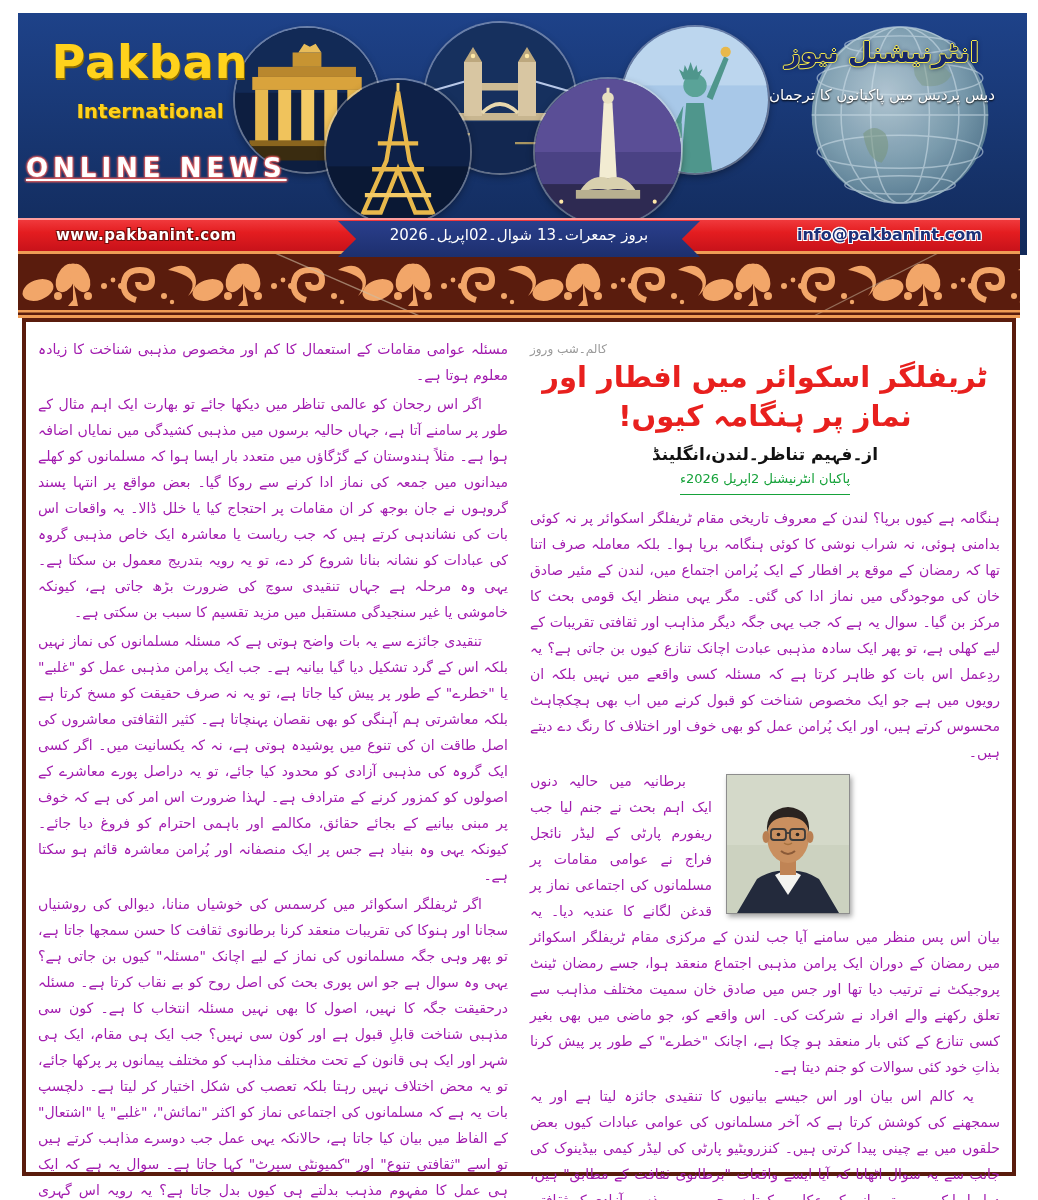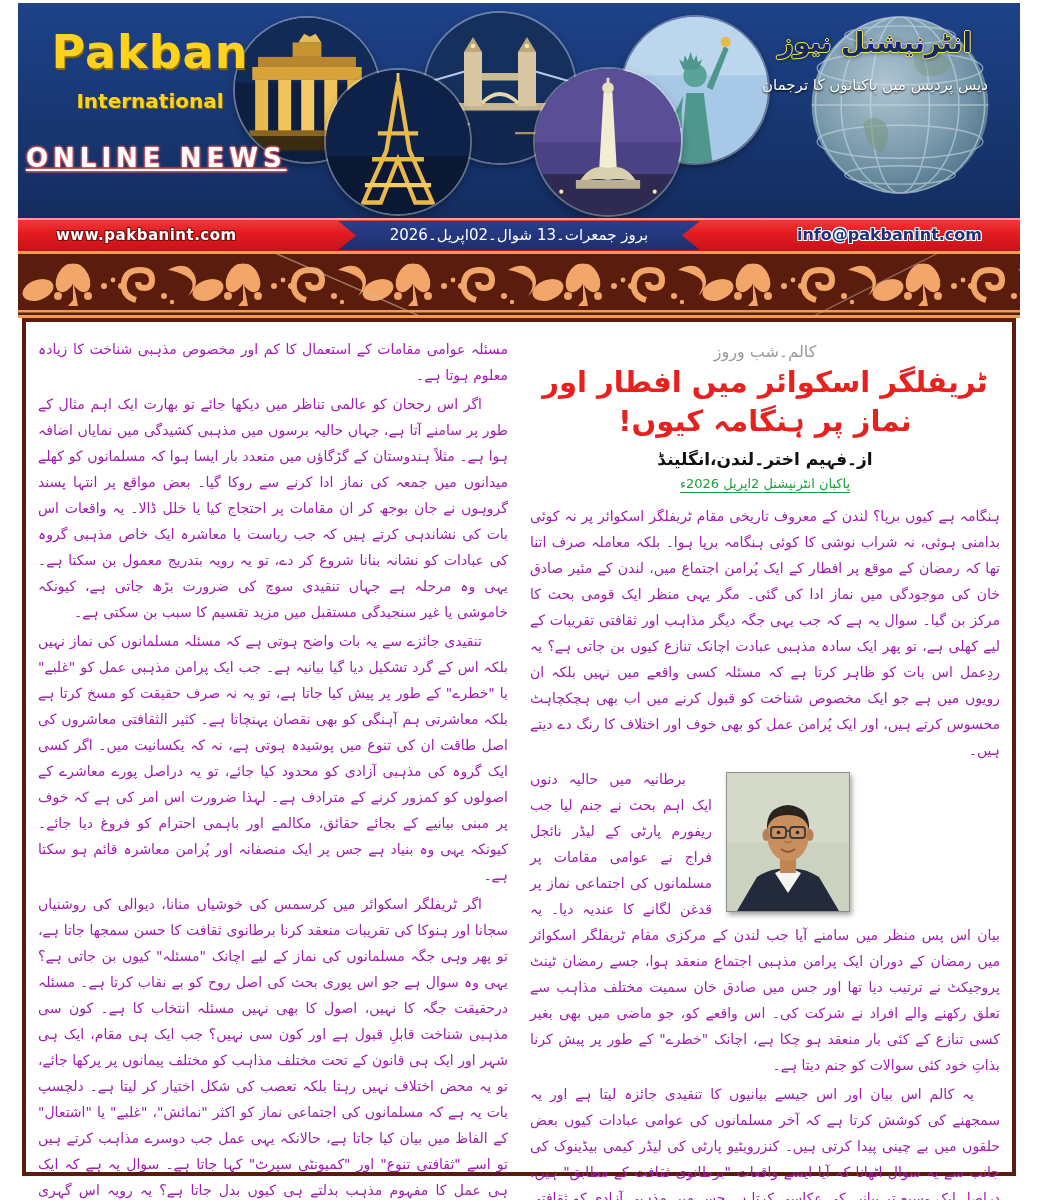--- a/index.html
+++ b/index.html
@@ -4,23 +4,24 @@
 <style>
   html,body{margin:0;padding:0;}
   body{
     width:1038px;height:1200px;background:#ffffff;
     font-family:"DejaVu Sans", sans-serif;position:relative;overflow:hidden;
   }
   .page{position:relative;width:1038px;height:1200px;}
 
   
   .masthead{
-    position:absolute;left:18px;top:3px;width:1002px;height:242px;
+    position:absolute;left:18px;top:13px;width:1002px;height:242px;
     background:linear-gradient(180deg,#1e4289 0%,#17356f 55%,#122a5a 100%);
     overflow:hidden;
+    padding-left:7px;
   }
   .brand-block{position:absolute;left:22px;top:26px;width:220px;text-align:center;z-index:3;}
   .brand{color:#ffd21c;font-size:46px;font-weight:bold;letter-spacing:1px;
          text-shadow:1px 2px 0 #8a6a00;line-height:1;}
   .brand-sub{color:#ffd21c;font-size:20px;font-weight:bold;margin-top:14px;
          text-shadow:1px 1px 0 #8a6a00;}
   .brand-tag{position:absolute;left:8px;top:140px;width:250px;z-index:3;
          color:#ffffff;font-size:26px;font-weight:bold;letter-spacing:5px;white-space:nowrap;
          text-shadow:-1px 0 2px #e05a5a,1px 0 2px #e05a5a,0 -1px 2px #e05a5a,0 1px 2px #e05a5a;text-decoration:underline;}
 
@@ -42,42 +43,42 @@
   .urdu-tagline{color:#ffffff;font-size:15px;margin-top:18px;text-shadow:0 1px 2px #000;}
 
   
   .redbar{position:absolute;left:18px;top:218px;width:1002px;height:33px;
       background:linear-gradient(180deg,#f0393c 0%,#e41d20 40%,#c8121a 100%);
       border-top:2px solid #ff9d9d;box-sizing:border-box;z-index:4;}
   .website{position:absolute;left:38px;top:6px;color:#ffffff;font-size:15px;font-weight:bold;
       letter-spacing:.5px;text-shadow:1px 1px 0 #7a0d0d,-1px -1px 0 #7a0d0d,1px -1px 0 #7a0d0d,-1px 1px 0 #7a0d0d;text-align:center;}
   .email{position:absolute;right:38px;top:5px;color:#1d2f77;font-size:16px;font-weight:bold;
       text-shadow:-1px -1px 0 #ffffff,1px -1px 0 #ffffff,-1px 1px 0 #ffffff,1px 1px 0 #ffffff;}
-  .ribbon{position:absolute;left:50%;transform:translateX(-50%);top:1px;width:362px;height:29px;
+  .ribbon{position:absolute;left:50%;transform:translateX(-50%);top:1px;width:362px;height:36px;
       background:linear-gradient(180deg,#2a3f8c,#1d2f6e);
       clip-path:polygon(0 0,100% 0,95% 50%,100% 100%,0 100%,5% 50%);
       color:#ffffff;font-size:15px;line-height:29px;text-align:center;direction:rtl;}
 
   
   .band{position:absolute;left:18px;top:251px;width:1002px;height:67px;background:#5a1c0d;
       border-top:3px solid #ef9c55;box-sizing:border-box;z-index:3;}
   .band svg{display:block;width:100%;height:100%;}
 
   
   .content{position:absolute;left:22px;top:318px;width:994px;height:858px;
       background:#ffffff;border:4px solid #5a1c0d;box-sizing:border-box;
       padding:14px 12px 10px 12px;}
   .cols{display:flex;flex-direction:row-reverse;gap:22px;height:100%;}
   .col{width:478px;direction:rtl;}
 
-  .kicker{text-align:center;color:#9a9a9a;font-size:16px;margin:6px 0 2px;}
+  .kicker{text-align:left;color:#9a9a9a;font-size:12px;margin:6px 0 2px;}
   .headline{text-align:center;color:#e8201e;font-size:29px;font-weight:bold;line-height:1.35;margin:2px 6px 4px;}
   .byline{text-align:center;color:#111;font-size:17px;font-weight:bold;margin:8px 0 4px;}
   .dateline-wrap{text-align:center;margin:4px 0 10px;}
-  .dateline{display:inline-block;color:#16a23a;font-size:13px;border-bottom:1px solid #16a23a;padding-bottom:1px;}
+  .dateline{display:inline-block;color:#16a23a;font-size:13px;border-bottom:1px solid #16a23a;padding-bottom:8px;}
 
   .para{font-size:14px;line-height:26px;color:#a21caf;text-align:justify;
         text-indent:26px;margin:0 0 3px 0;}
   .para.first{text-indent:0;}
 
   .photo{float:right;width:122px;height:138px;margin:6px 150px 8px 14px;
         border:1px solid #8d8d8d;box-shadow:2px 3px 5px rgba(0,0,0,0.35);background:#cdd2c0;}
   .photo svg{display:block;width:100%;height:100%;}
 </style>
 </head>
@@ -244,21 +245,21 @@
       <rect y="61" width="1002" height="3" fill="#ef9c55"></rect>
     </svg>
   </div>
 
   <div class="content">
     <div class="cols">
 
       <div class="col">
         <div class="kicker">کالم۔شب وروز</div>
         <div class="headline">ٹریفلگر اسکوائر میں افطار اور نماز پر ہنگامہ کیوں!</div>
-        <div class="byline">از۔فہیم اختر۔لندن،انگلینڈ</div>
+        <div class="byline">از۔فہیم تناظر۔لندن،انگلینڈ</div>
         <div class="dateline-wrap">
           <span class="dateline">پاکبان انٹرنیشنل 2اپریل 2026ء</span>
         </div>
 
         <p class="para first">ہنگامہ ہے کیوں برپا؟ لندن کے معروف تاریخی مقام ٹریفلگر اسکوائر پر نہ کوئی بدامنی ہوئی، نہ شراب نوشی کا کوئی ہنگامہ برپا ہوا۔ بلکہ معاملہ صرف اتنا تھا کہ رمضان کے موقع پر افطار کے ایک پُرامن اجتماع میں، لندن کے مئیر صادق خان کی موجودگی میں نماز ادا کی گئی۔ مگر یہی منظر ایک قومی بحث کا مرکز بن گیا۔ سوال یہ ہے کہ جب یہی جگہ دیگر مذاہب اور ثقافتی تقریبات کے لیے کھلی ہے، تو پھر ایک سادہ مذہبی عبادت اچانک تنازع کیوں بن جاتی ہے؟ یہ ردِعمل اس بات کو ظاہر کرتا ہے کہ مسئلہ کسی واقعے میں نہیں بلکہ ان رویوں میں ہے جو ایک مخصوص شناخت کو قبول کرنے میں اب بھی ہچکچاہٹ محسوس کرتے ہیں، اور ایک پُرامن عمل کو بھی خوف اور اختلاف کا رنگ دے دیتے ہیں۔</p>
 
         <div class="photo">
           <svg viewBox="0 0 122 138">
             <rect width="122" height="138" fill="#ccd2c0"></rect>
             <rect width="122" height="70" fill="#d4d9c9"></rect>

